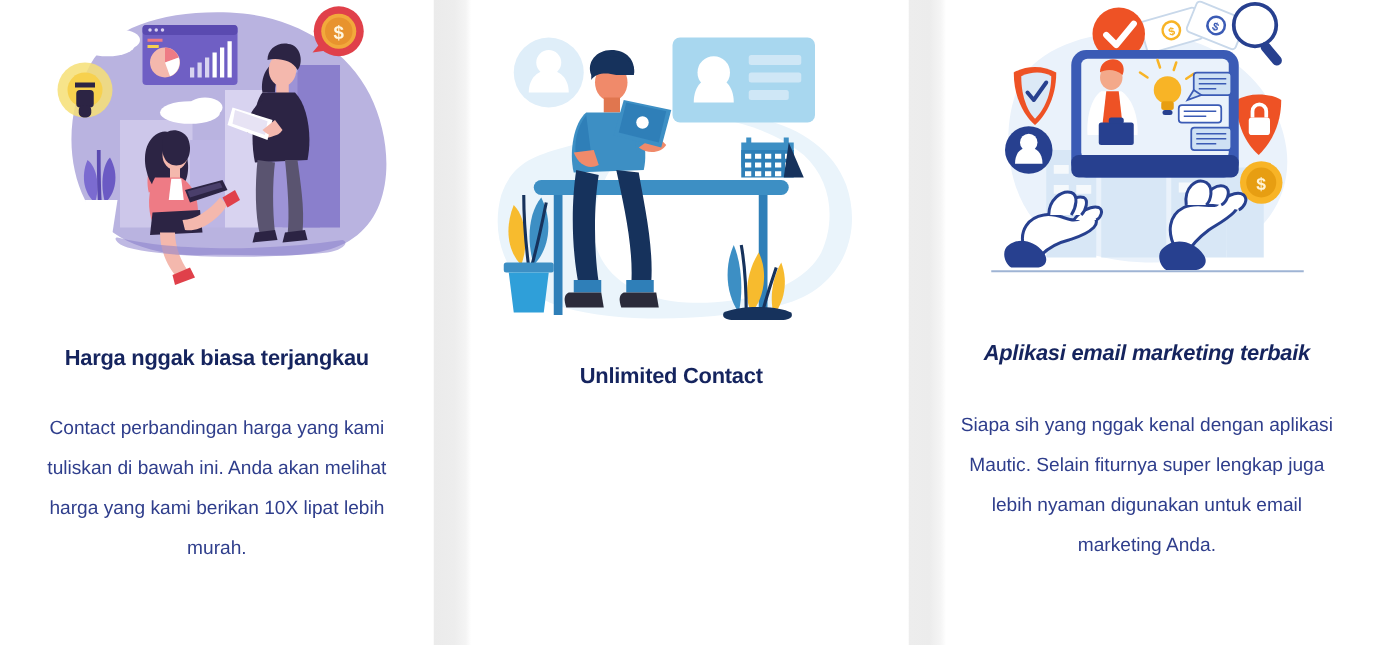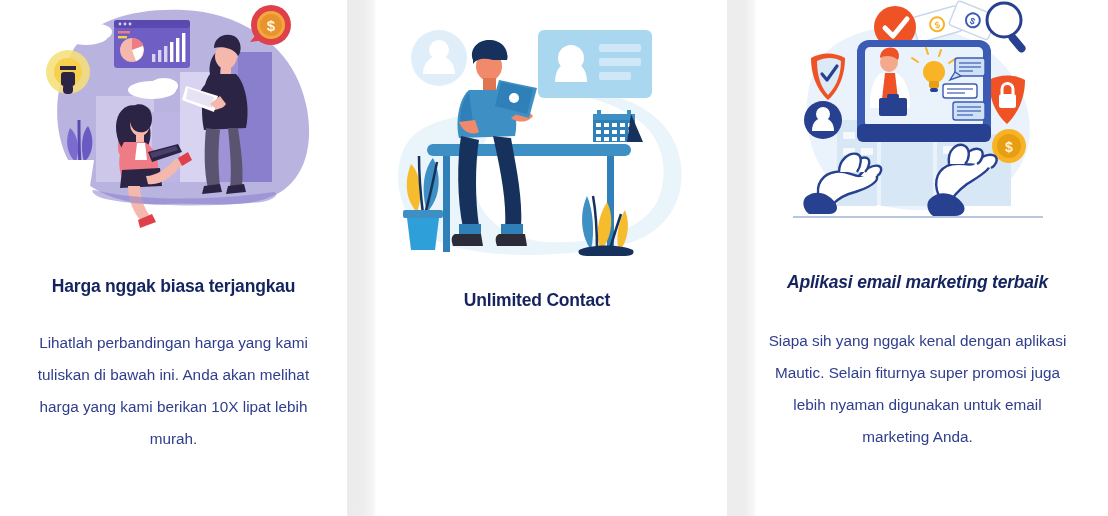--- a/index.html
+++ b/index.html
@@ -171,21 +171,21 @@
         <path d="M182 128 C180 148 180 172 184 188 L196 186 C194 168 194 146 196 130 Z" fill="#5a5470"></path>
         <path d="M204 128 C206 148 208 172 206 188 L218 186 C220 166 216 144 214 128 Z" fill="#5a5470"></path>
         <path d="M180 186 L196 184 L198 192 L178 194 Z" fill="#2c2444"></path>
         <path d="M204 186 L220 184 L222 192 L202 194 Z" fill="#2c2444"></path>
 
         <path d="M70 190 C110 200 180 202 250 192 C256 194 250 200 238 202
                  C180 208 108 206 78 198 C70 196 66 190 70 190 Z" fill="#8a7fcc" opacity="0.55"></path>
       </svg>
     </div>
     <div class="card-title">Harga nggak biasa terjangkau</div>
-    <div class="card-text">Lihatlah perbandingan harga yang kami tuliskan di bawah ini. Anda akan melihat harga yang kami berikan 10X lipat lebih murah.</div>
+    <div class="card-text">Contact perbandingan harga yang kami tuliskan di bawah ini. Anda akan melihat harga yang kami berikan 10X lipat lebih murah.</div>
   </div>
 
   <div class="feature-card card-b">
     <div class="illus-wrap">
       <svg class="illus" width="312" height="252" viewBox="0 0 312 252">
 
         <path d="M20 150 C10 186 26 228 70 240 C120 254 196 250 244 238
                  C292 226 310 182 296 142 C282 104 238 84 190 86
                  C140 88 100 104 70 112 C40 120 28 128 20 150 Z" fill="#eaf4fb"></path>
         <path d="M160 86 C196 86 236 96 262 118 C284 138 288 170 276 196
@@ -389,18 +389,18 @@
         <path d="M190 164 C196 158 206 152 212 156 C216 160 212 166 208 168" fill="#ffffff" stroke="#27408f" stroke-width="2.4"></path>
         <path d="M178 162 C182 152 192 146 198 150 C202 154 198 162 194 164" fill="#ffffff" stroke="#27408f" stroke-width="2.4"></path>
         <path d="M166 164 C164 150 174 142 182 146 C188 150 186 160 182 164" fill="#ffffff" stroke="#27408f" stroke-width="2.4"></path>
         <path d="M148 198 C156 190 172 192 180 204 C184 210 180 216 172 216
                  L150 216 C144 212 142 202 148 198 Z" fill="#27408f"></path>
 
         <line x1="10" y1="217" x2="260" y2="217" stroke="#9fb4d4" stroke-width="1.6"></line>
       </svg>
     </div>
     <div class="card-title">Aplikasi email marketing terbaik</div>
-    <div class="card-text">Siapa sih yang nggak kenal dengan aplikasi Mautic. Selain fiturnya super promosi juga lebih nyaman digunakan untuk email marketing Anda.</div>
+    <div class="card-text">Siapa sih yang nggak kenal dengan aplikasi Mautic. Selain fiturnya super lengkap juga lebih nyaman digunakan untuk email marketing Anda.</div>
   </div>
 
   <div class="divider divider-left"></div>
   <div class="divider divider-right"></div>
 </div>
 
 </body></html>

